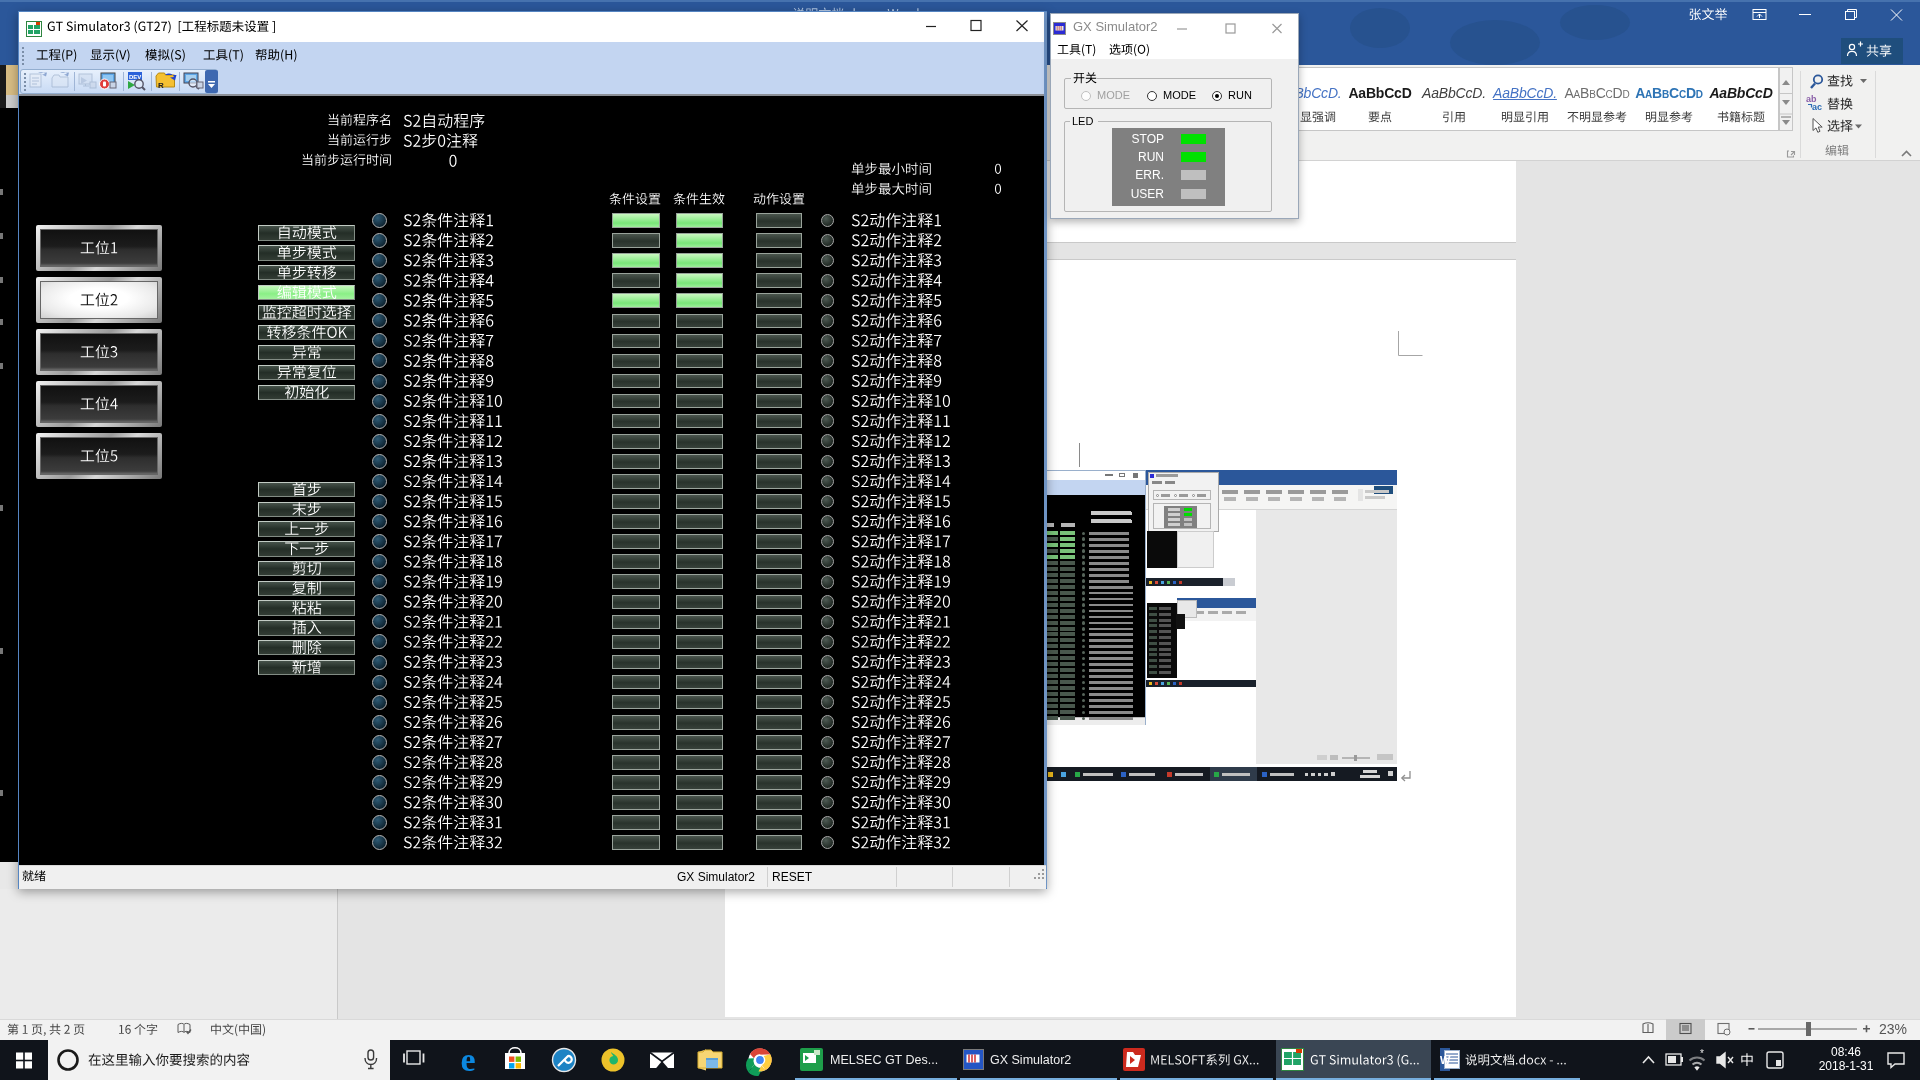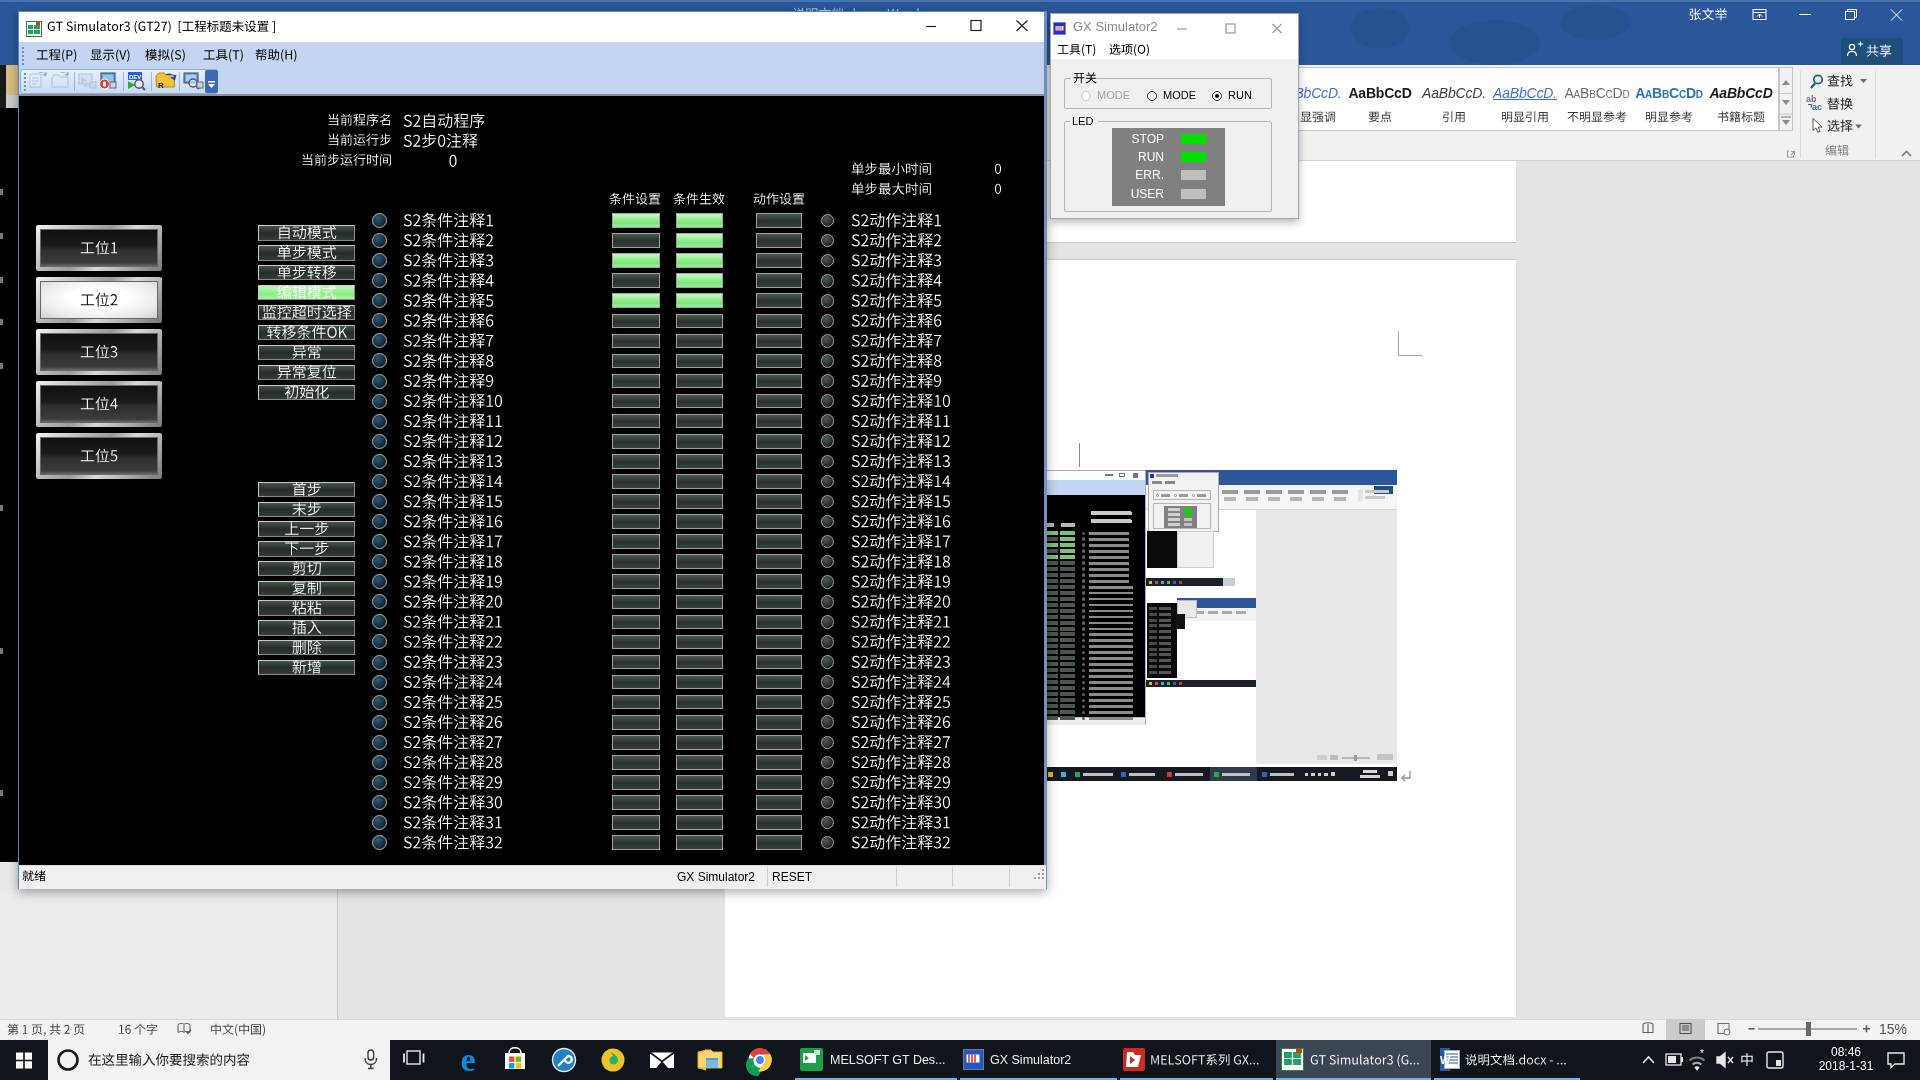--- a/index.html
+++ b/index.html
@@ -572,32 +572,32 @@
 <div style="left:1114px;top:150px;width:50px;height:14px;font-size:12px;line-height:14px;color:#fff;text-align:right">RUN</div>
 <div style="left:1181px;top:151.8px;width:25px;height:10.5px;background:#00e100"></div>
 <div style="left:1114px;top:168px;width:50px;height:14px;font-size:12px;line-height:14px;color:#fff;text-align:right">ERR.</div>
 <div style="left:1181px;top:169.8px;width:25px;height:10.5px;background:#bfbfbf"></div>
 <div style="left:1114px;top:187px;width:50px;height:14px;font-size:12px;line-height:14px;color:#fff;text-align:right">USER</div>
 <div style="left:1181px;top:188.8px;width:25px;height:10.5px;background:#bfbfbf"></div>
 <div style="left:0px;top:1019px;width:1920px;height:21px;background:#f2f2f2;border-top:1px solid #d9d9d9"></div>
 <div style="left:1666px;top:1019px;width:39px;height:21px;background:#cbcbcb"></div>
 <div style="left:1758px;top:1028.3px;width:99px;height:1.4px;background:#a8a8a8"></div>
 <div style="left:1806px;top:1022px;width:5px;height:14px;background:#686868"></div>
-<div style="left:1879px;top:1022px;width:40px;height:15px;font-size:14px;line-height:15px;color:#555">15%</div>
+<div style="left:1879px;top:1022px;width:40px;height:15px;font-size:14px;line-height:15px;color:#555">23%</div>
 <div style="left:0px;top:1040px;width:1920px;height:40px;background:#10141b"></div>
 <div style="left:48px;top:1040px;width:342px;height:40px;background:#f2f2f2"></div>
 <div style="left:452px;top:1042px;width:32px;height:36px;font-weight:bold;font-family:'Liberation Serif',serif;font-size:34px;line-height:36px;color:#0c88e0;text-align:center">e</div>
 <div style="left:795px;top:1078px;width:162px;height:2px;background:#76aede"></div>
 <div style="left:960px;top:1078px;width:157px;height:2px;background:#76aede"></div>
 <div style="left:1120px;top:1078px;width:153px;height:2px;background:#76aede"></div>
 <div style="left:1276px;top:1040px;width:155px;height:40px;background:#3a4654"></div>
 <div style="left:1276px;top:1078px;width:155px;height:2px;background:#76aede"></div>
 <div style="left:1434px;top:1078px;width:146px;height:2px;background:#76aede"></div>
 <div style="left:800px;top:1048px;width:23px;height:23px;background:#1e9e4a;border-radius:2px"></div>
-<div style="left:830px;top:1049px;width:125px;height:22px;font-size:12.5px;line-height:22px;color:#eeeeee">MELSOFT GT Des...</div>
+<div style="left:830px;top:1049px;width:125px;height:22px;font-size:12.5px;line-height:22px;color:#eeeeee">MELSEC GT Des...</div>
 <div style="left:963px;top:1049px;width:21px;height:21px;background:#2456c4;border:1px solid #7a7a7a"></div>
 <div style="left:990px;top:1049px;width:110px;height:22px;font-size:12.5px;line-height:22px;color:#eeeeee">GX Simulator2</div>
 <div style="left:1123px;top:1048px;width:22px;height:23px;background:#cc2a1e;border-radius:2px"></div>
 <div style="left:1281px;top:1048px;width:23px;height:23px;background:#ffffff;border:1px solid #2e8540"></div>
 <div style="left:1284px;top:1052px;width:17px;height:13px;background:#21a366"></div>
 <div style="left:1440px;top:1048px;width:10px;height:23px;background:#2b579a"></div>
 <div style="left:1444px;top:1050px;width:16px;height:19px;background:#ffffff;border:1px solid #9ab0cc"></div>
 <div style="left:1815px;top:1045px;width:62px;height:14px;font-size:12px;line-height:14px;color:#fff;text-align:center">08:46</div>
 <div style="left:1815px;top:1059px;width:62px;height:14px;font-size:12px;line-height:14px;color:#fff;text-align:center">2018-1-31</div>
 <svg id="ov" width="1920" height="1080" viewBox="0 0 1920 1080">

